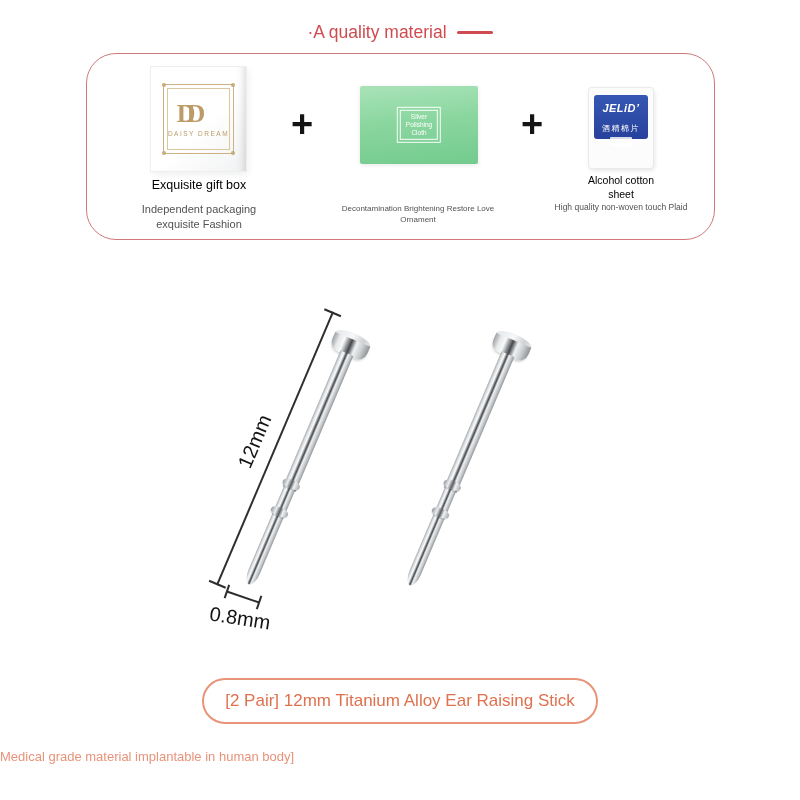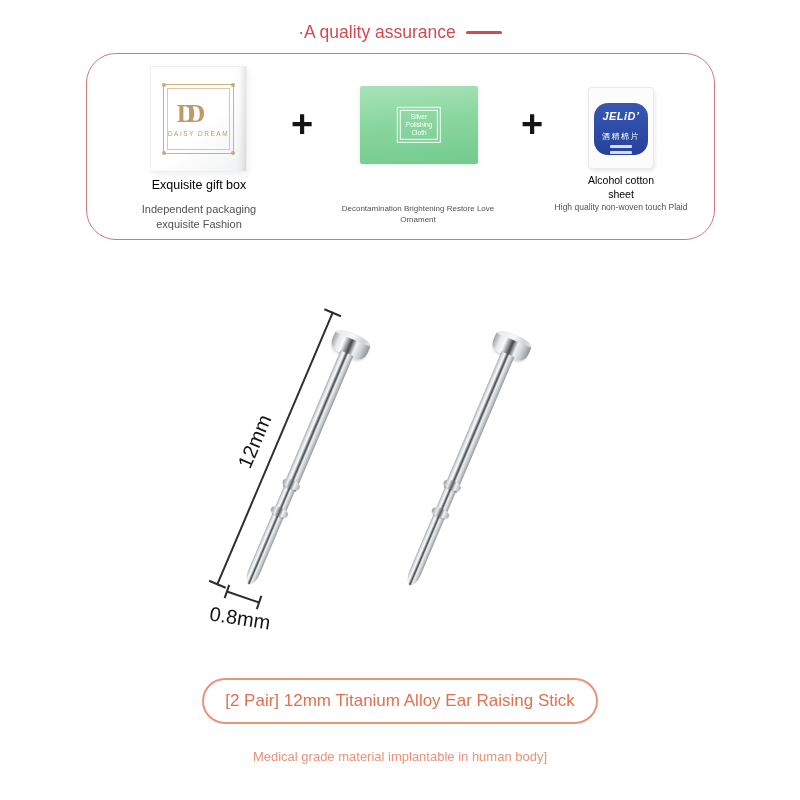--- a/index.html
+++ b/index.html
@@ -44,21 +44,21 @@
   .cloth-img{position:absolute;left:273px;top:32px;width:118px;height:78px;border-radius:2px;
              background:linear-gradient(175deg,#a9e3b8 0%,#8ad69f 45%,#74cb8e 100%);
              box-shadow:0 1px 4px rgba(0,0,0,.1);}
   .cloth-tag{position:absolute;left:50%;top:50%;transform:translate(-50%,-50%);
              border:1px solid rgba(255,255,255,.95);padding:2px;}
   .cloth-tag-inner{border:1px solid rgba(255,255,255,.95);padding:2px 5px;display:flex;
                    flex-direction:column;align-items:center;color:#fff;font-size:6.5px;line-height:1.25;}
 
   .jelid-img{position:absolute;left:502px;top:34px;width:64px;height:80px;background:#fcfcfd;
              border-radius:3px;box-shadow:0 0 0 1px #e8eaec,1px 2px 5px rgba(0,0,0,.13);}
-  .jelid-blue{position:absolute;left:5px;top:15px;width:54px;height:52px;border-radius:14px;
+  .jelid-blue{position:absolute;left:5px;top:7px;width:54px;height:44px;border-radius:3px;
               background:linear-gradient(180deg,#3558b4,#27419b);color:#fff;text-align:center;
               padding-top:7px;box-sizing:border-box;}
   .jelid-brand{font-size:11px;font-weight:bold;font-style:italic;letter-spacing:.5px;}
   .jelid-cn{font-size:8px;margin-top:9px;letter-spacing:1.5px;}
   .jelid-bar{width:22px;height:3px;background:rgba(255,255,255,.82);margin:3px auto 0;border-radius:1px;}
   .jelid-bar.b2{width:22px;}
 
   .item-name{position:absolute;text-align:center;color:#000000;line-height:1.3;}
   .item-name span{display:block;}
   .name1{left:12px;top:123px;width:200px;font-size:12.5px;}
@@ -99,30 +99,30 @@
                   transform:rotate(19deg);}
   .dim-line-short .stick-tick{position:absolute;top:-6px;width:2px;height:14px;background:#2e2e2e;}
   .stick-tick.l{left:-1px}.stick-tick.r{right:-1px}
   .dim-label-08{position:absolute;left:194px;top:607px;width:92px;text-align:center;
                 transform:rotate(9deg);font-size:20px;color:#141414;}
 
   
   .footer-box{position:absolute;left:202px;top:678px;width:396px;height:46px;box-sizing:border-box;
               border:2px solid var(--coral-light);border-radius:24px;display:flex;align-items:center;
               justify-content:center;color:var(--coral);font-size:17px;}
-  .footer-caption{position:absolute;left:0;top:749px;width:100%;text-align:center;
+  .footer-caption{position:absolute;left:0;top:749px;width:100%;text-align:left;
                   color:var(--coral-light);font-size:13px;}
 </style>
 </head>
 <body>
 
 <div class="page">
 
   <div class="header">
-    <span>·A quality assurance</span>
+    <span>·A quality material</span>
     <span class="header-dash"></span>
   </div>
 
   <div class="gift-panel">
 
     <div class="giftbox-img">
       <div class="gold-frame">
         <div class="dot tl"></div>
         <div class="dot tr"></div>
         <div class="dot bl"></div>

